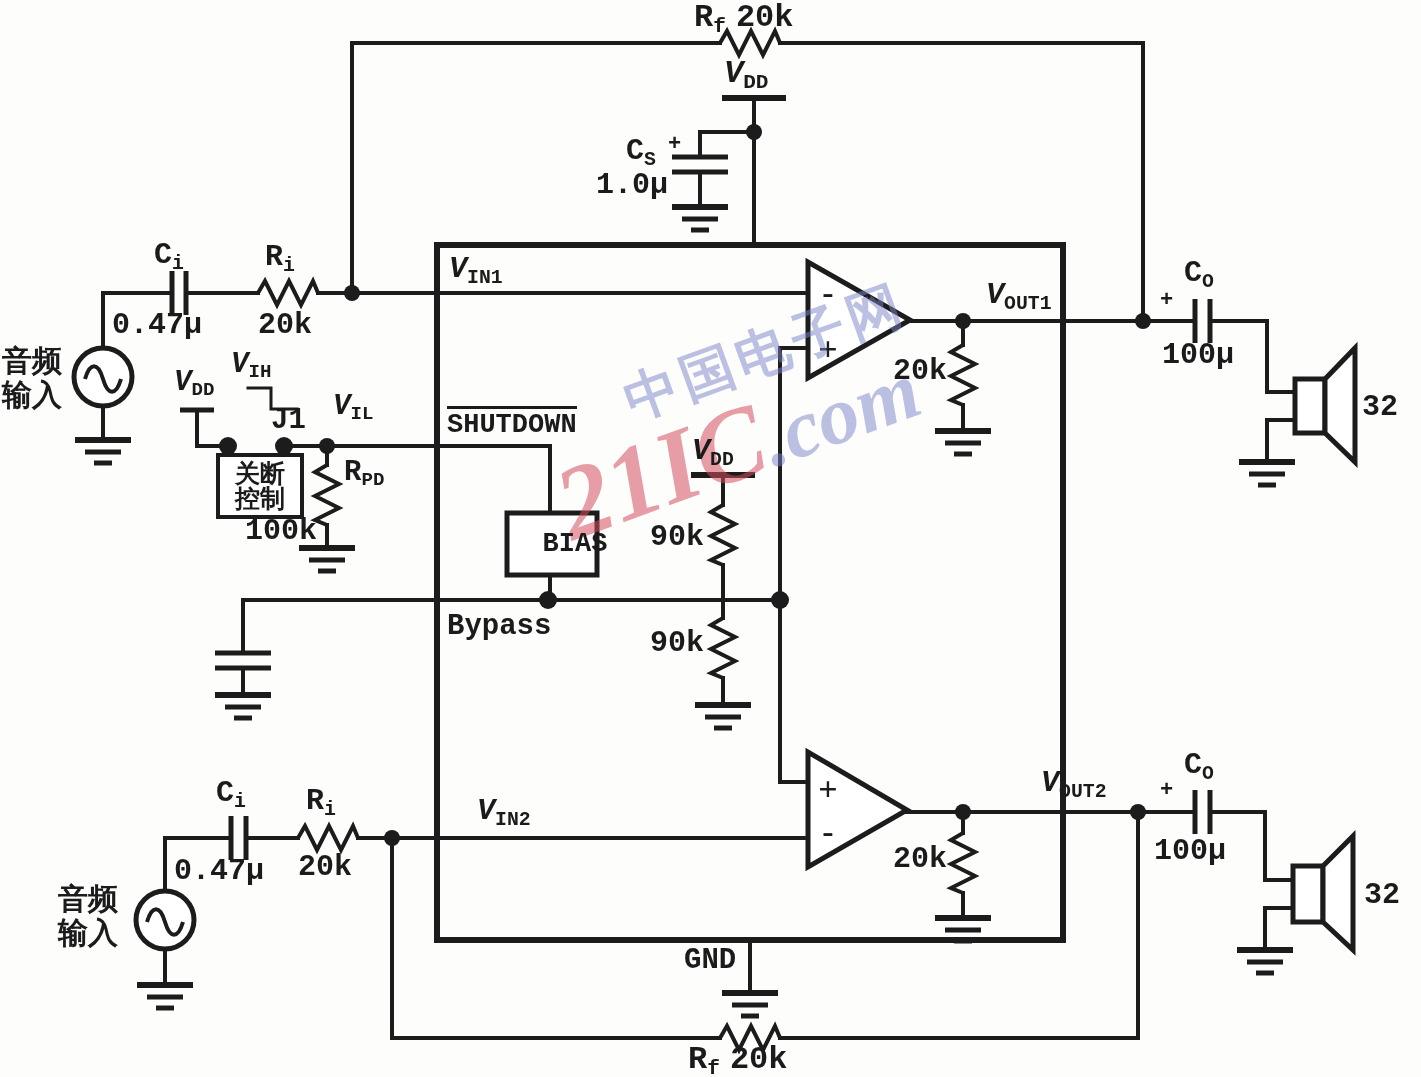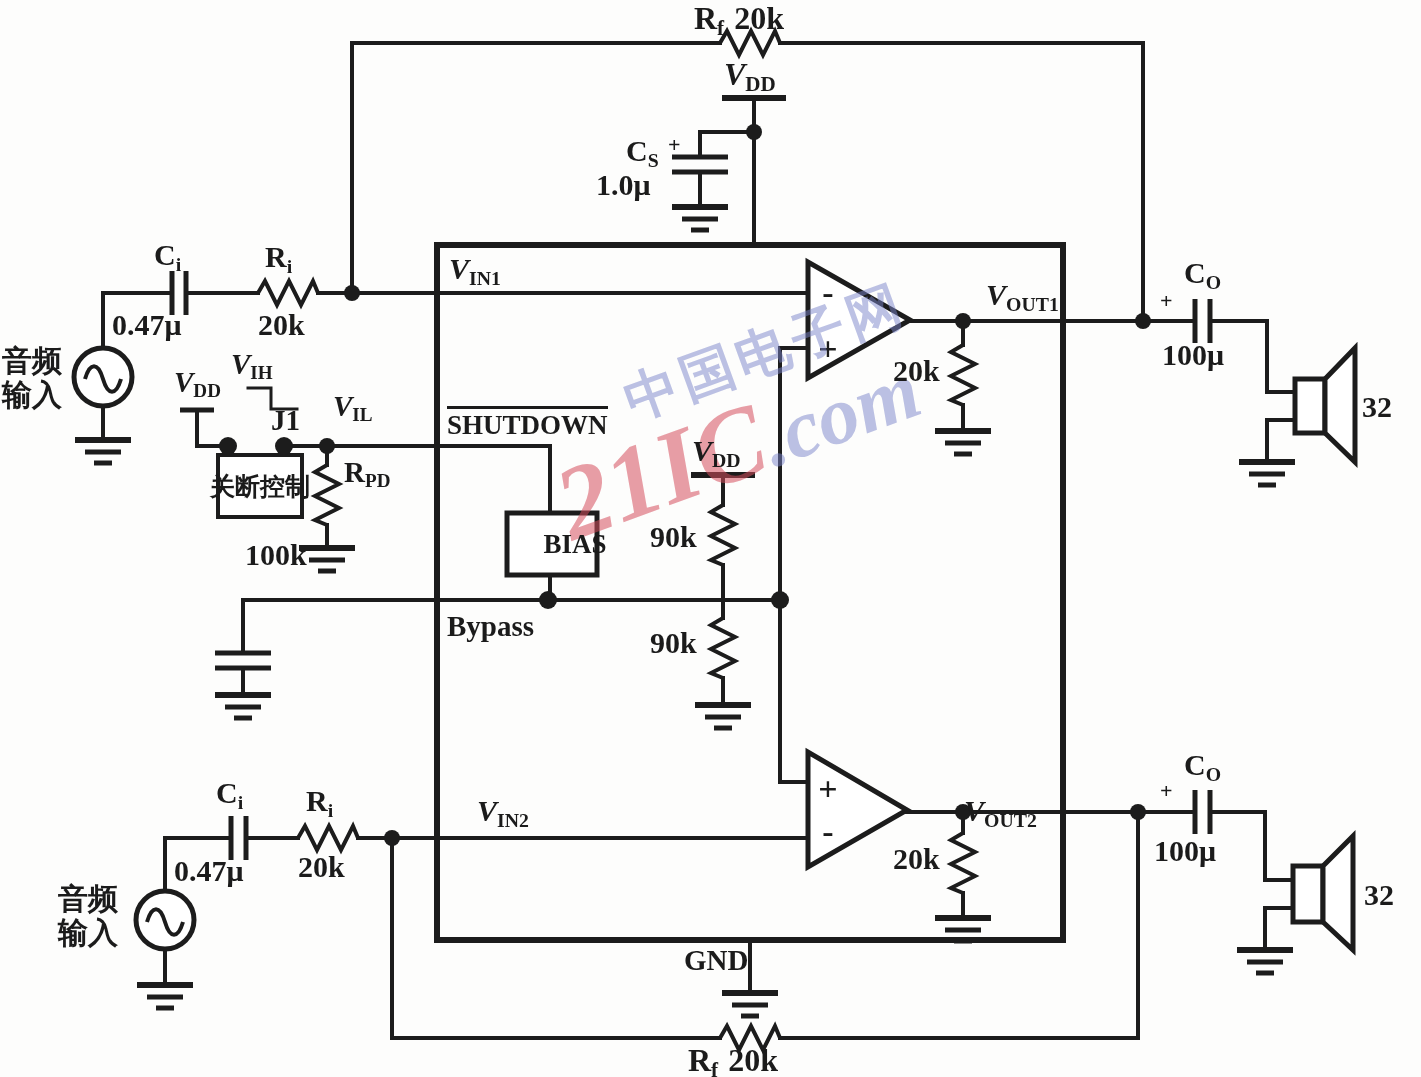--- a/index.html
+++ b/index.html
@@ -1,30 +1,30 @@
 <!DOCTYPE html>
 <html><head>
 <meta charset="utf-8">
 <style>
   html,body{margin:0;padding:0;background:#ffffff;}
   .canvas{position:relative;width:1421px;height:1077px;background:#fdfdfc;overflow:hidden;
           font-family:"Liberation Serif","DejaVu Serif",serif;}
   svg{position:absolute;left:0;top:0;}
   .labels{position:absolute;left:0;top:0;width:100%;height:100%;pointer-events:none;}
-  .lbl{position:absolute;font-weight:700;color:#1b1b1b;white-space:nowrap;line-height:1;}
+  .lbl{position:absolute;font-weight:700;color:#1b1b1b;white-space:nowrap;line-height:1;font-family:Liberation Mono, monospace;}
   .v{font-style:italic;}
   .sub{font-size:0.66em;vertical-align:-0.28em;font-style:normal;}
   .gap{margin-left:10px;}
   .fs32{font-size:32px;} .fs30{font-size:30px;} .fs29{font-size:29px;}
   .fs26{font-size:27px;} .fs25{font-size:25px;} .plus{font-size:22px;}
   .two-line{line-height:1.12;text-align:right;}
   .two-line span{display:block;}
   .cjk{font-family:"DejaVu Sans","Liberation Sans",sans-serif;}
   .overline{border-top:3px solid #1b1b1b;padding-top:3px;}
-  .boxtext{display:flex;flex-direction:row;align-items:center;justify-content:center;}
+  .boxtext{display:flex;flex-direction:column;align-items:center;justify-content:center;}
   
   .wm{position:absolute;left:548px;top:398px;transform:rotate(-20deg);transform-origin:0 50%;
       pointer-events:none;}
   .wm-cn{font-family:"DejaVu Sans",sans-serif;font-size:54px;font-weight:700;
          color:rgba(122,132,202,0.50);letter-spacing:5px;margin-left:98px;}
   .wm-brand{font-size:104px;font-style:italic;font-weight:700;line-height:0.75;
             color:rgba(214,78,92,0.55);}
   .wm-com{font-size:82px;color:rgba(122,132,202,0.50);}
 </style>
 </head>
@@ -230,21 +230,21 @@
 
     <div class="lbl fs29" style="left:174px;top:368px;"><span class="v">V</span><span class="sub">DD</span></div>
     <div class="lbl fs29" style="left:231px;top:350px;"><span class="v">V</span><span class="sub">IH</span></div>
     <div class="lbl fs29" style="left:301px;top:392px;margin-left:32px;"><span class="v">V</span><span class="sub">IL</span></div>
     <div class="lbl fs29" style="left:246px;top:406px;margin-left:25px;">J1</div>
     <div class="lbl fs25 boxtext cjk" style="left:218px;top:455px;width:84px;height:62px;">
         <span>关断</span>
         <span>控制</span>
       </div>
     <div class="lbl fs29" style="left:344px;top:458px;"><span>R</span><span class="sub">PD</span></div>
-    <div class="lbl fs30" style="left:245px;top:516px;margin-top:24px;">100k</div>
+    <div class="lbl fs30" style="left:245px;top:516px;">100k</div>
 
     <div class="lbl fs26 overline" style="left:447px;top:406px;">SHUTDOWN</div>
     <div class="lbl fs26 boxtext" style="left:530px;top:513px;width:90px;height:62px;">BIAS</div>
     <div class="lbl fs29" style="left:447px;top:612px;">Bypass</div>
     <div class="lbl fs30" style="left:692px;top:436px;"><span class="v">V</span><span class="sub">DD</span></div>
     <div class="lbl fs30" style="left:650px;top:522px;">90k</div>
     <div class="lbl fs30" style="left:650px;top:628px;">90k</div>
     <div class="lbl fs29" style="left:684px;top:946px;">GND</div>
 
     <div class="lbl fs30" style="left:986px;top:280px;text-align:center;"><span class="v">V</span><span class="sub">OUT1</span></div>
@@ -257,21 +257,21 @@
     <div class="lbl fs30 two-line cjk" style="left:58px;top:882px;">
         <span>音频</span>
         <span>输入</span>
       </div>
     <div class="lbl fs30" style="left:216px;top:778px;"><span>C</span><span class="sub">i</span></div>
     <div class="lbl fs30" style="left:174px;top:856px;">0.47μ</div>
     <div class="lbl fs30" style="left:306px;top:786px;"><span>R</span><span class="sub">i</span></div>
     <div class="lbl fs30" style="left:298px;top:852px;">20k</div>
     <div class="lbl fs30" style="left:449px;top:796px;margin-left:28px;"><span class="v">V</span><span class="sub">IN2</span></div>
 
-    <div class="lbl fs30" style="left:964px;top:768px;margin-top:28px;"><span class="v">V</span><span class="sub">OUT2</span></div>
+    <div class="lbl fs30" style="left:1041px;top:768px;"><span class="v">V</span><span class="sub">OUT2</span></div>
     <div class="lbl fs30" style="left:893px;top:844px;">20k</div>
     <div class="lbl fs30" style="left:1184px;top:750px;"><span>C</span><span class="sub">O</span></div>
     <div class="lbl plus" style="left:1160px;top:780px;">+</div>
     <div class="lbl fs30" style="left:1154px;top:836px;">100μ</div>
     <div class="lbl fs30" style="left:1364px;top:880px;">32</div>
 
     <div class="lbl fs32" style="left:688px;top:1044px;"><span>R</span><span class="sub">f</span><span class="gap">20k</span></div>
   </div>
 </div>
 

